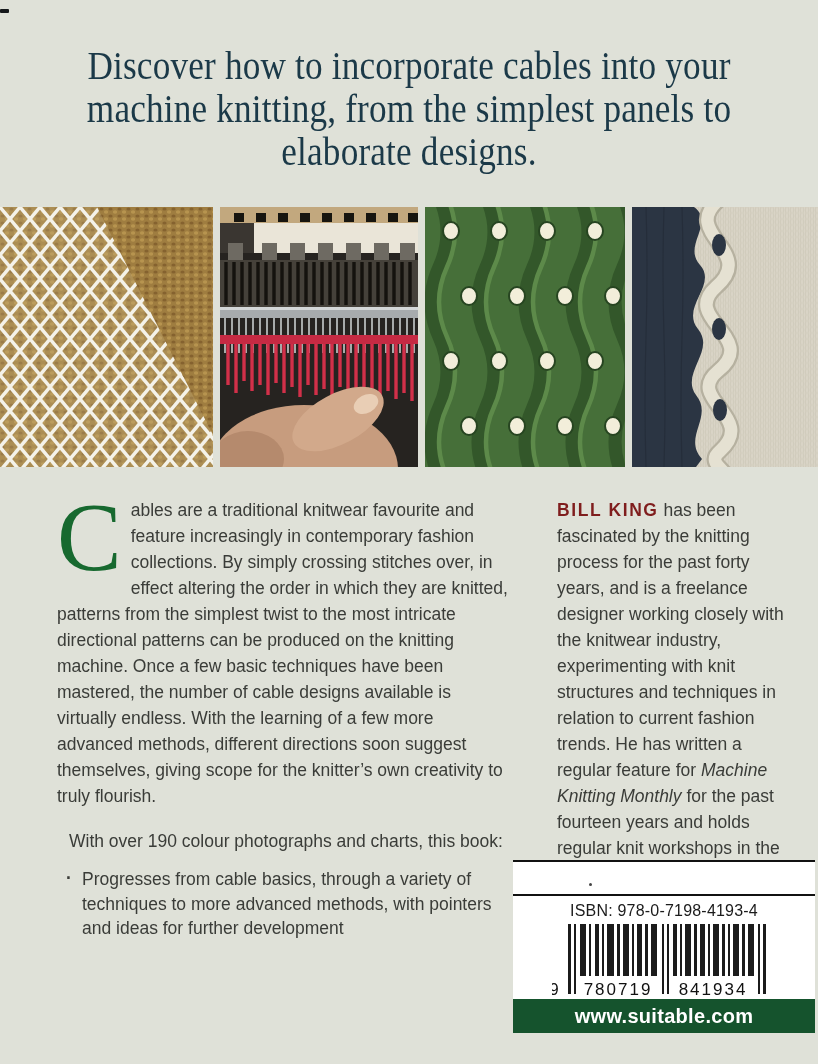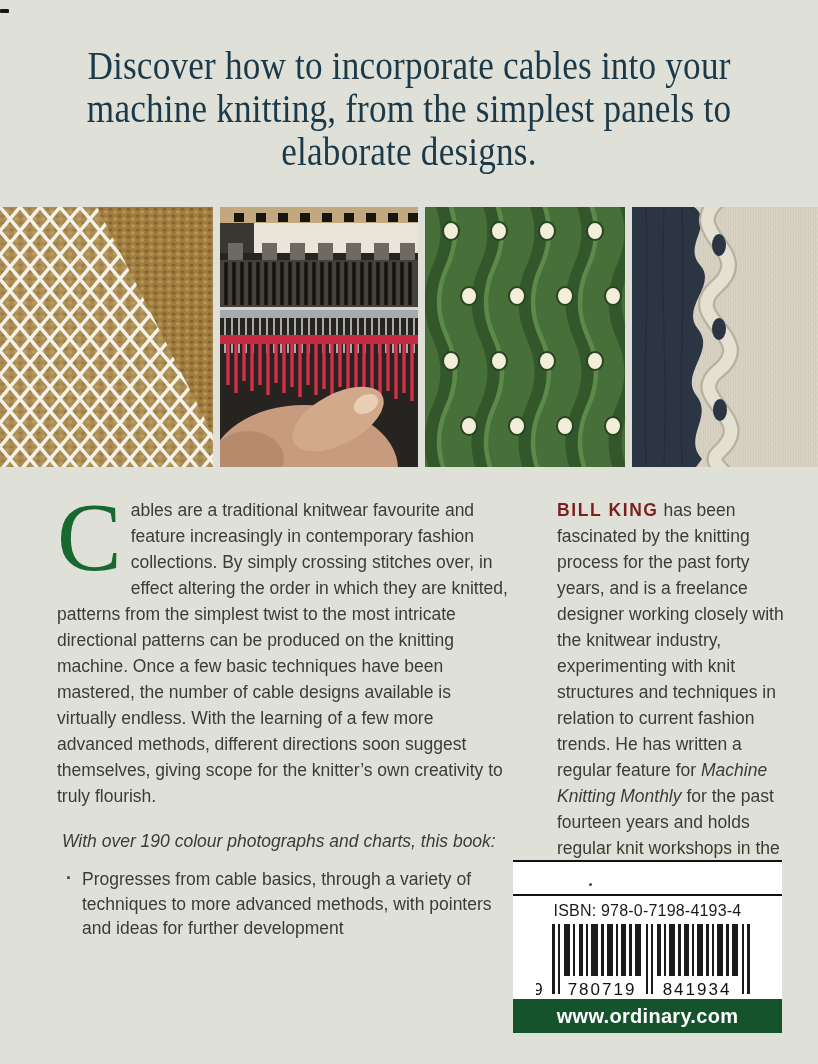--- a/index.html
+++ b/index.html
@@ -42,40 +42,40 @@
     color:#3a3c38;font-size:17.5px;line-height:26px;
   }
   .intro{margin:0;}
   .dropcap{
     float:left;
     font-family:"Liberation Serif",serif;
     font-size:97px;line-height:76px;
     color:#17692f;
     margin:3px 9px 0 0;
   }
-  .lead-in{margin:19px 0 0 5px;font-style:italic;}
+  .lead-in{margin:19px 0 0 12px;}
   .bullets{list-style:none;margin:13px 0 0 0;padding:0;}
   .bullets li{
     position:relative;padding-left:25px;line-height:24.5px;
     margin:0;
   }
   .bullets li::before{
     content:"·";position:absolute;left:9px;top:-1px;
     font-weight:bold;
   }
   
   .right-col{
     position:absolute;left:557px;top:497px;width:240px;
     color:#3a3c38;font-size:17.5px;line-height:26px;
   }
   .author-name{font-weight:bold;letter-spacing:1.6px;color:#7f1d1d;}
   .bio-italic{font-style:italic;}
   
   .isbn-box{
-    position:absolute;left:513px;top:860px;width:269px;height:173px;
+    position:absolute;left:513px;top:860px;width:302px;height:173px;
     background:#ffffff;
     border-top:2px solid #111;
     box-sizing:border-box;
   }
   .box-top{
     position:relative;height:32px;
     border-bottom:2px solid #111;
   }
   .speck{
     position:absolute;left:76px;top:21px;width:3px;height:3px;
@@ -367,16 +367,16 @@
         <rect class="bar" x="176" y="2" width="2" height="52"></rect>
         <rect class="bar" x="181" y="2" width="6" height="52"></rect>
         <rect class="bar" x="190" y="2" width="3" height="52"></rect>
         <rect class="bar" x="196" y="2" width="6" height="52"></rect>
 
         <text class="bc-digit" x="3" y="73" text-anchor="middle">9</text>
         <text class="bc-digit" x="66" y="73" text-anchor="middle">780719</text>
         <text class="bc-digit" x="161" y="73" text-anchor="middle">841934</text>
       </svg>
     </div>
-    <div class="web-bar">www.ordinary.com</div>
+    <div class="web-bar">www.suitable.com</div>
   </div>
 
 </div>
 
 </body></html>

